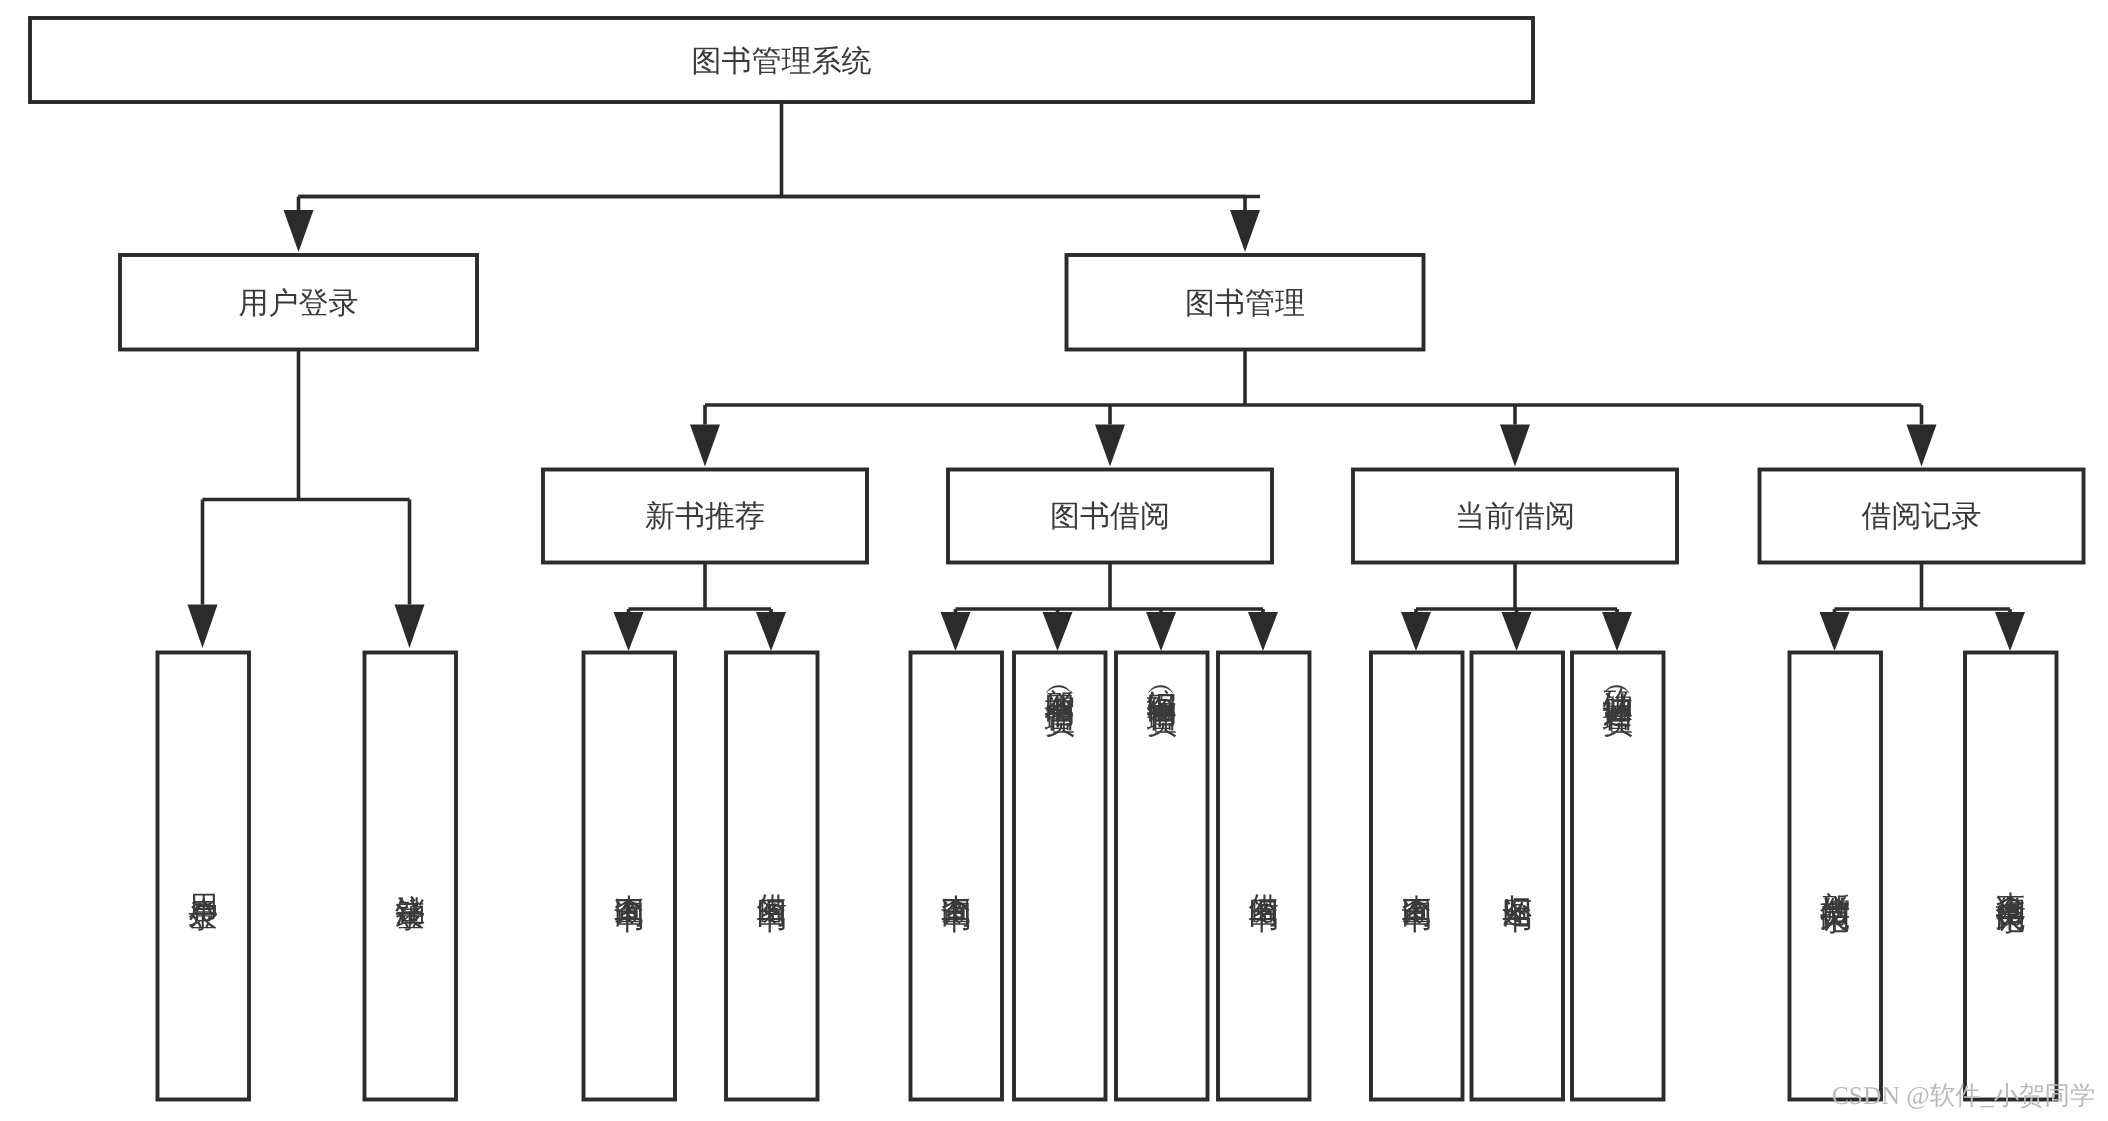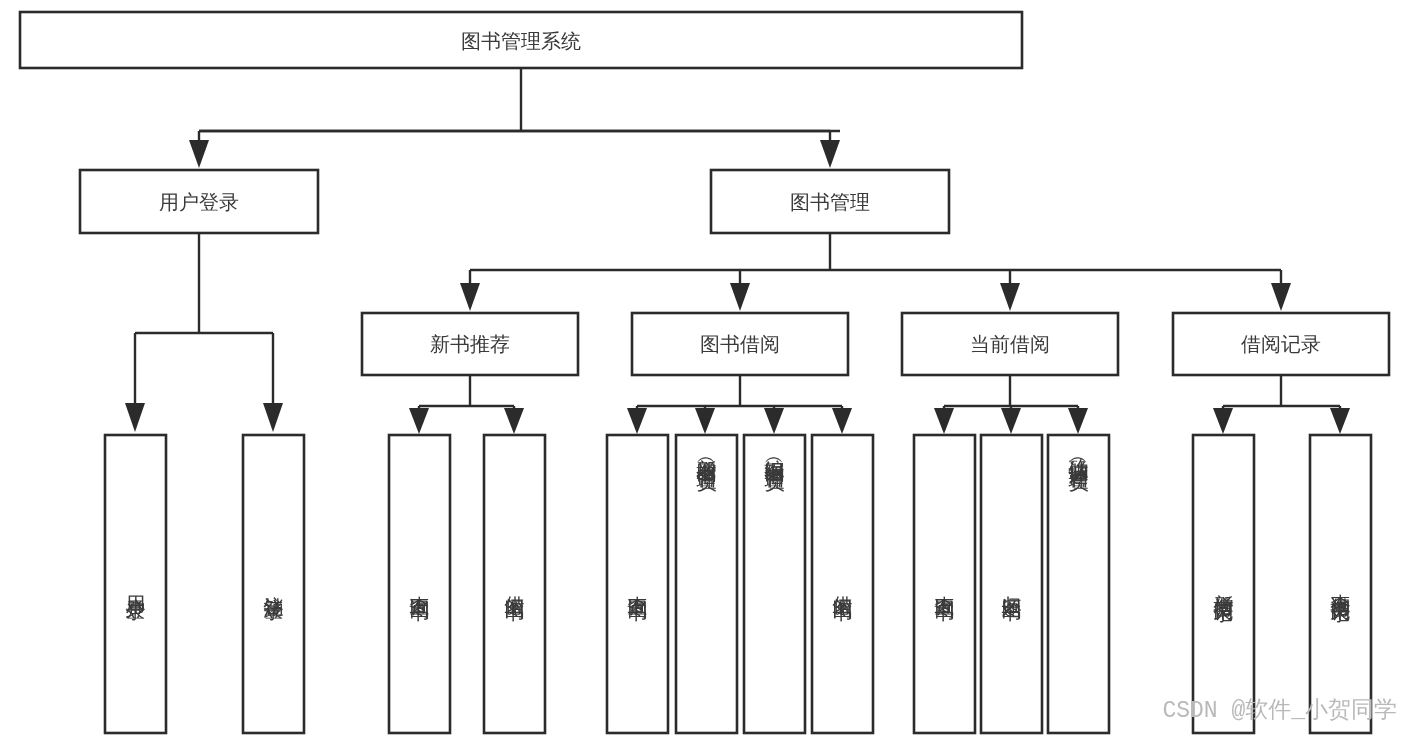--- a/index.html
+++ b/index.html
@@ -63,23 +63,23 @@
   }
   .vnode-wrap {
     position: absolute;
     display: flex;
     align-items: center;
     justify-content: center;
   }
   #watermark {
     position: absolute;
     right: 8px;
-    bottom: 22px;
-    font-family: Liberation Mono, monospace;
-    font-size: 23px;
+    bottom: 5px;
+    font-family: Liberation Serif, serif;
+    font-size: 17px;
     color: #b9b9b9;
     white-space: nowrap;
     user-select: none;
   }
 </style>
 </head>
 <body>
 
 <div id="diagram-root">
 

